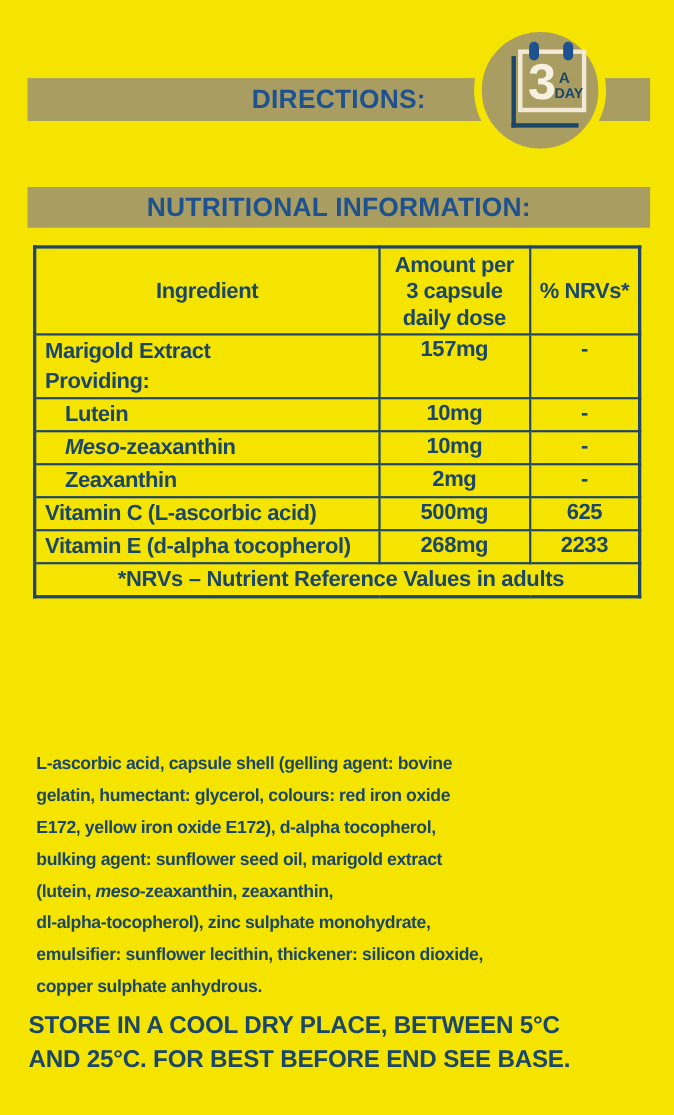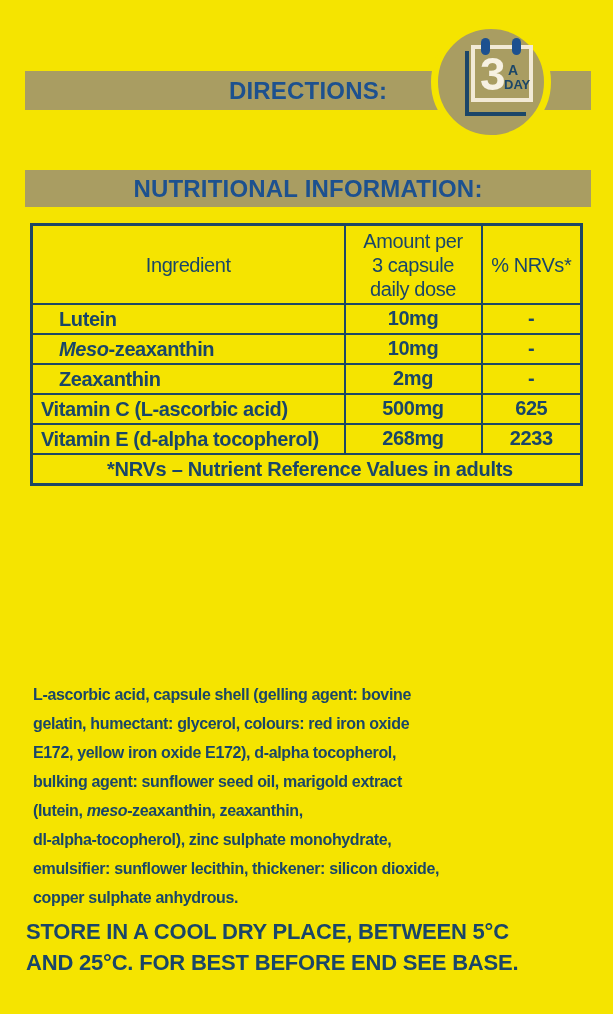--- a/index.html
+++ b/index.html
@@ -106,21 +106,21 @@
   .tbl col.w3 { width: 100px; }
   .tbl th, .tbl td {
     border: 2px solid #1f4764;
     padding: 0;
   }
   .tbl { border: 3px solid #1f4764; }
   .tbl th {
     height: 77px;
     vertical-align: middle;
     text-align: center;
-    font-weight: normal;
+    font-weight: bold;
     line-height: 24px;
   }
   .tbl th.c2 { white-space: pre-line; }
   .tbl td { height: 27px; line-height: 27px; vertical-align: top; }
   .tbl td.c1 { text-align: left; padding-left: 8px; }
   .tbl td.c1.indent { padding-left: 26px; }
   .tbl td.c2, .tbl td.c3 { text-align: center; }
   .tbl td .name { white-space: pre; line-height: 28px; display: inline-block; }
   .tbl tfoot td.footnote {
     text-align: center; padding-left: 7px;
@@ -189,20 +189,26 @@
     <thead>
       <tr>
         <th class="c1">Ingredient</th>
         <th class="c2">Amount per
 3 capsule
 daily dose</th>
         <th class="c3">% NRVs*</th>
       </tr>
     </thead>
     <tbody>
+    <tr>
+      <td class="c1"><span class="name"><span>Marigold Extract
+Providing:</span></span></td>
+      <td class="c2">157mg</td>
+      <td class="c3">-</td>
+    </tr>
 
     <tr>
       <td class="c1 indent"><span class="name"><span>Lutein</span></span></td>
       <td class="c2">10mg</td>
       <td class="c3">-</td>
     </tr>
 
     <tr>
       <td class="c1 indent"><span class="name"><em>Meso</em><span>-zeaxanthin</span></span></td>
       <td class="c2">10mg</td>

